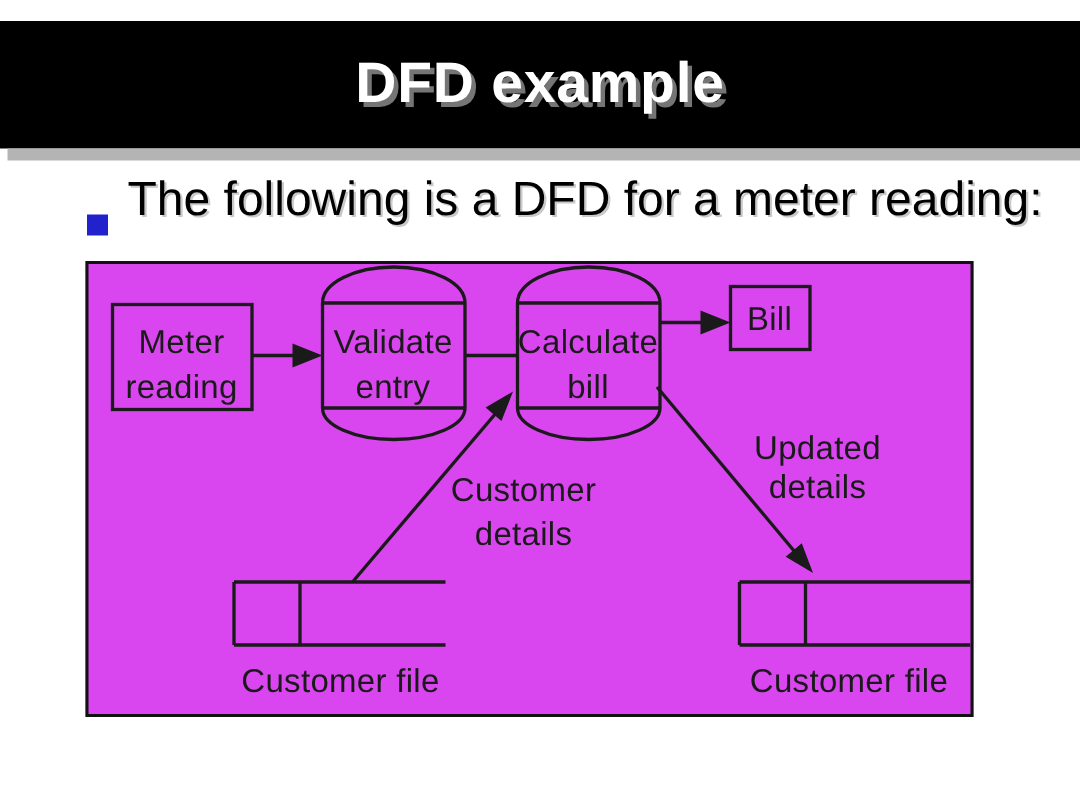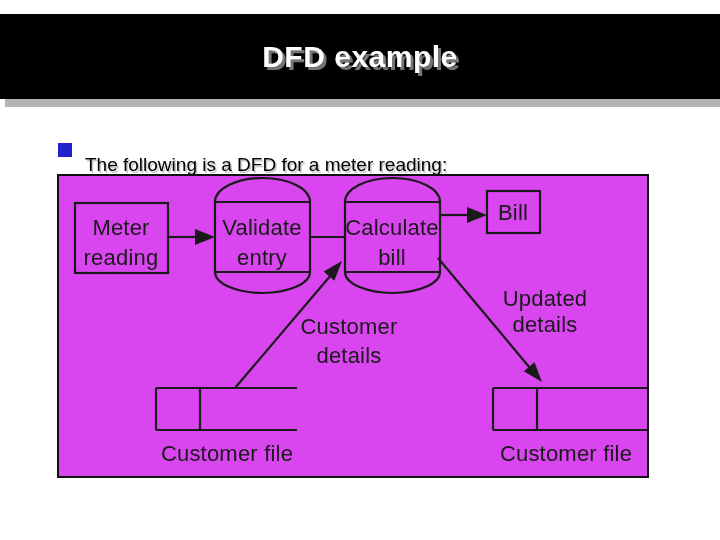--- a/index.html
+++ b/index.html
@@ -5,31 +5,31 @@
   html,body{margin:0;padding:0;background:#fff;}
   .slide{
     position:relative;width:720px;height:540px;background:#ffffff;
     overflow:hidden;font-family:"Liberation Sans",sans-serif;
   }
   .title-bar{
     position:absolute;left:0;top:14px;width:720px;height:85px;background:#000000;
     display:flex;align-items:center;justify-content:center;
   }
   .title-text{
-    color:#ffffff;font-size:30px;font-weight:700;letter-spacing:0.5px;
+    color:#ffffff;font-size:38px;font-weight:700;letter-spacing:0.5px;
     text-shadow:3px 3px 0 #757575;white-space:nowrap;
   }
   .title-bar-shadow{
     position:absolute;left:5px;top:99px;width:715px;height:8px;background:#b4b4b4;
   }
   .bullet-square{
     position:absolute;left:58px;top:143px;width:14px;height:14px;background:#2222cc;
   }
   .bullet-text{
-    position:absolute;left:85px;top:151px;font-size:19px;line-height:28px;color:#000000;
+    position:absolute;left:85px;top:118px;font-size:32px;line-height:28px;color:#000000;
     text-shadow:1.5px 1.5px 0 #c9c9c9;white-space:nowrap;
   }
   .diagram-panel{
     position:absolute;left:57px;top:174px;width:588px;height:300px;
     border:2px solid #111111;background:#d946ef;
   }
   .diagram-panel svg{display:block;}
   .dfd-shape{fill:none;stroke:#1a1a1a;stroke-width:2.2;}
   .dfd-line{stroke:#1a1a1a;stroke-width:2.2;fill:none;}
   .dfd-head{fill:#1a1a1a;stroke:none;}

